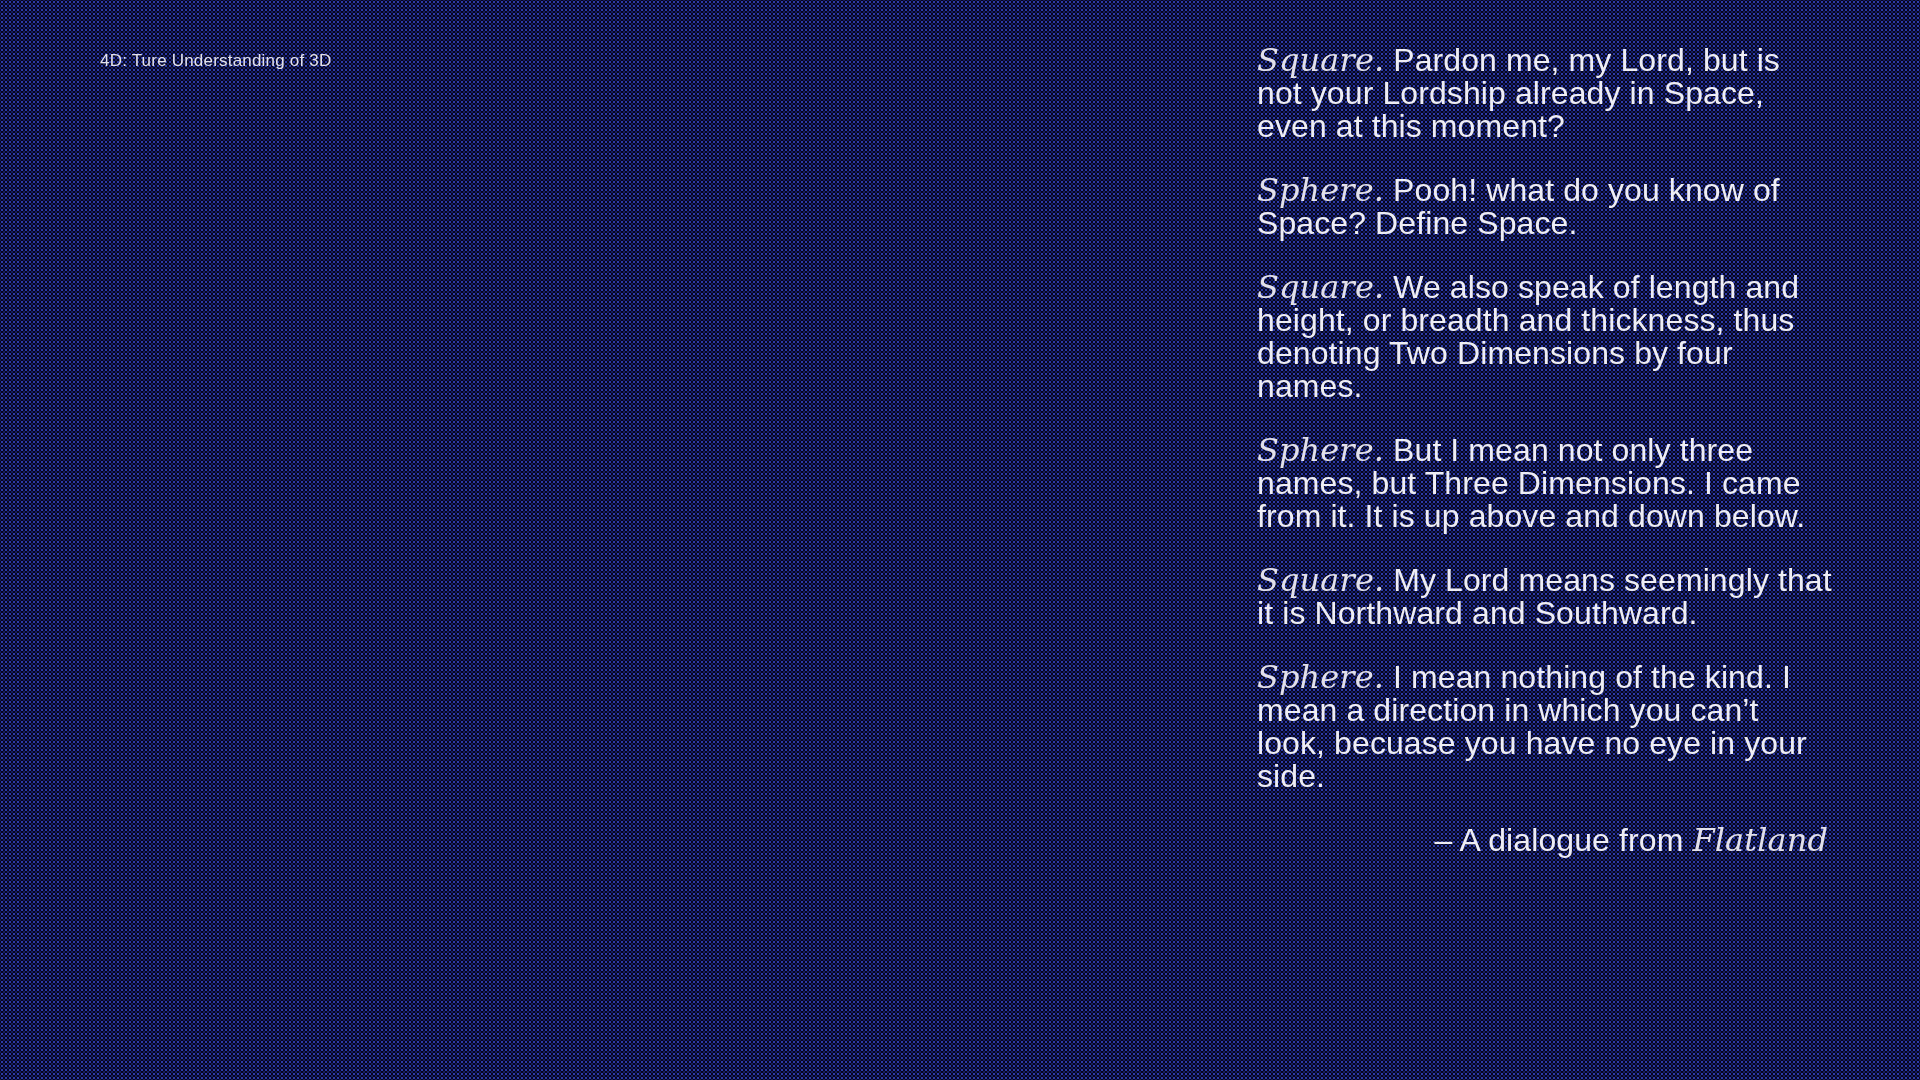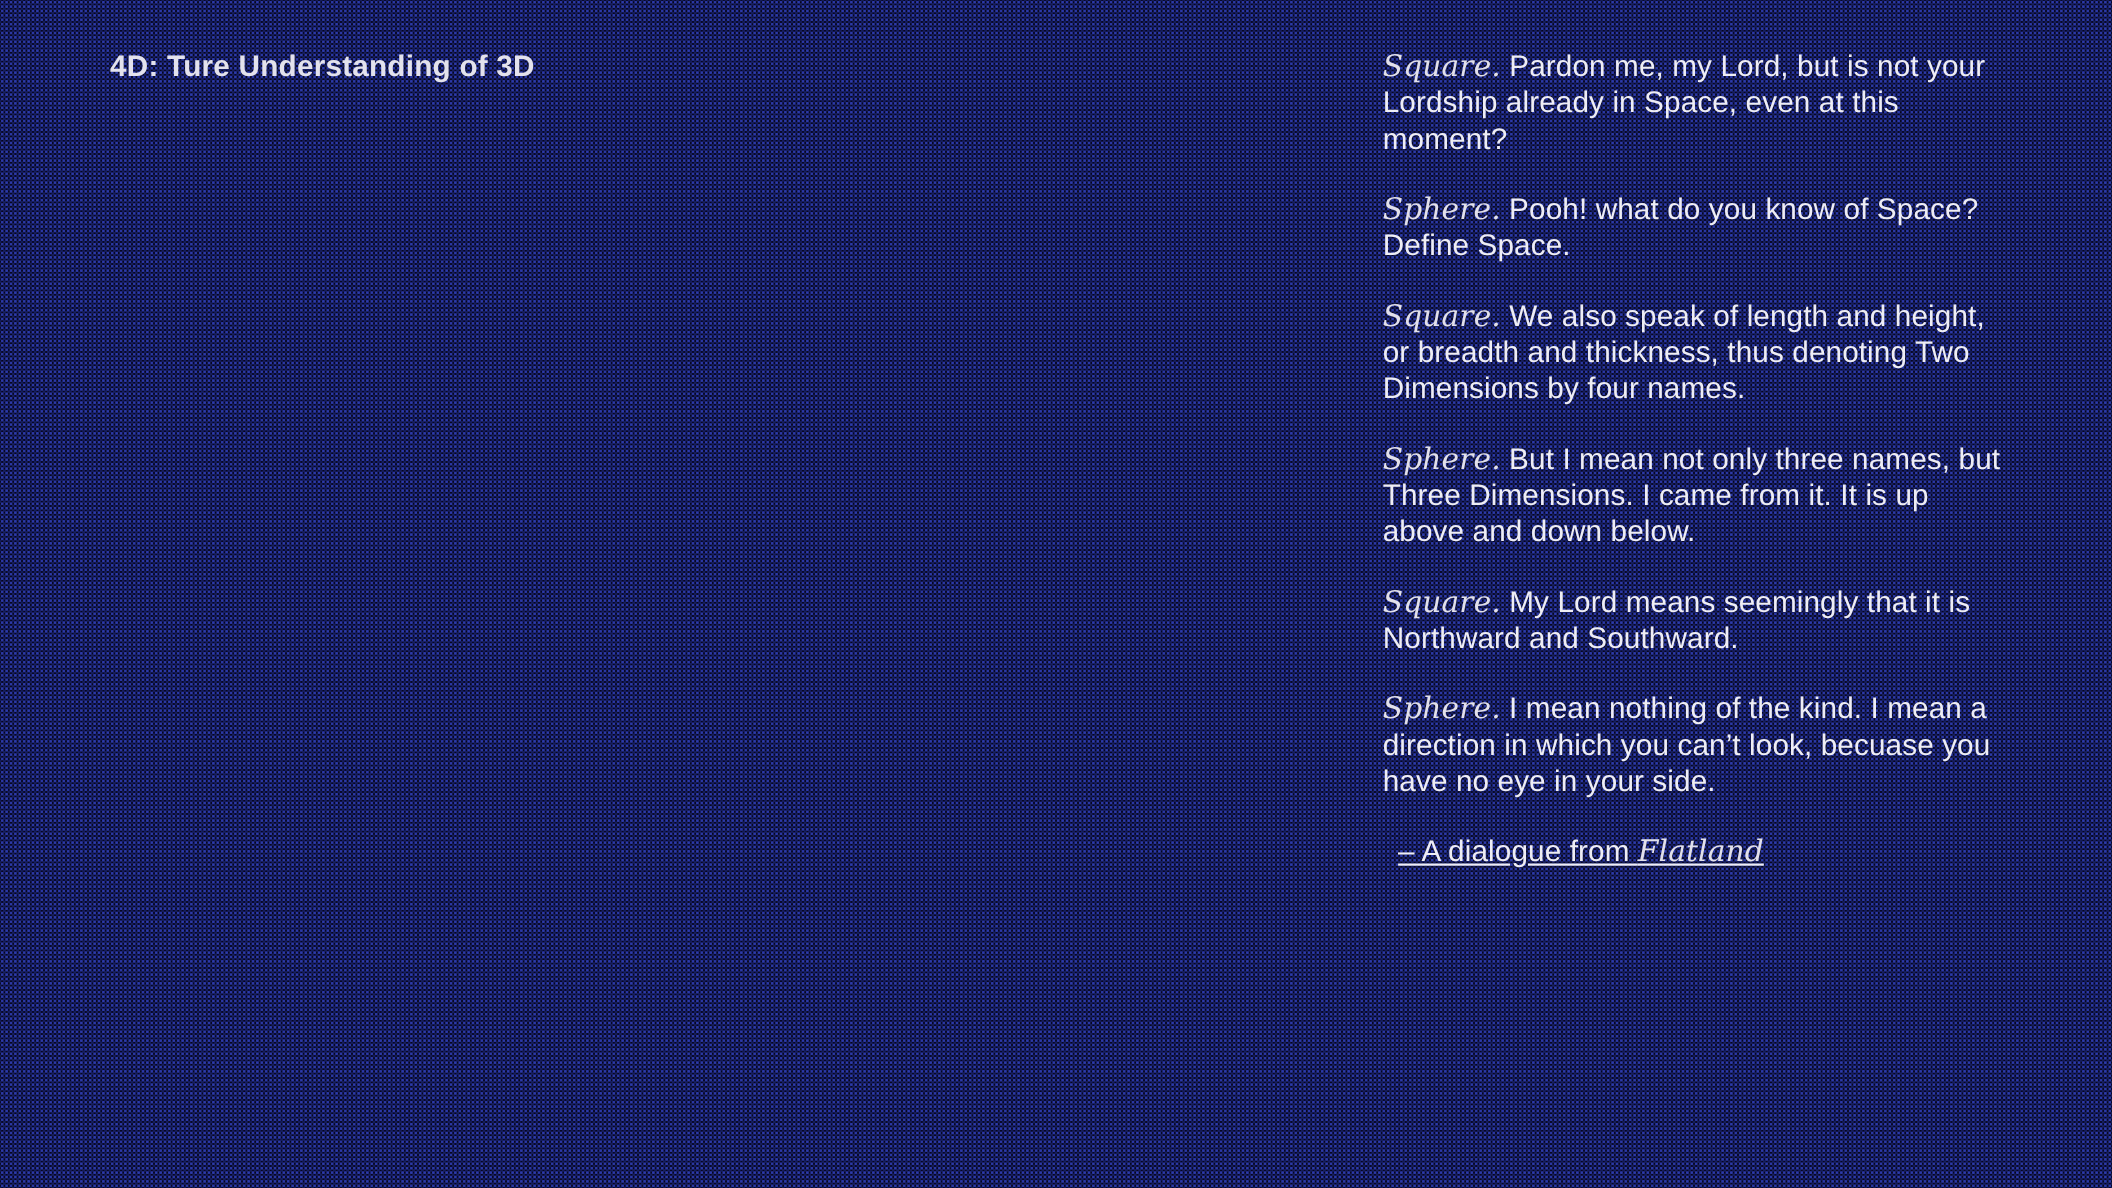--- a/index.html
+++ b/index.html
@@ -19,53 +19,53 @@
       radial-gradient(circle, #161d5e 1.1px, rgba(0,0,0,0) 1.3px);
     background-size: 4px 4px, 4px 4px;
     background-position: 0 0, 2px 2px;
   }
 
   .title {
     position: absolute;
     left: 100px;
     top: 44px;
     margin: 0;
-    font-size: 27px;
+    font-size: 17px;
     line-height: 33px;
-    font-weight: 700;
+    font-weight: 400;
     color: #e3e2ec;
     letter-spacing: 0.2px;
   }
 
   .dialogue {
     position: absolute;
     left: 1257px;
     top: 44px;
     width: 575px;
-    font-size: 27px;
+    font-size: 32px;
     line-height: 33px;
     color: #eeedf4;
     letter-spacing: 0.1px;
   }
 
   .dialogue p.para {
     margin: 0 0 31px 0;
   }
 
   .speaker, .serif {
     font-family: "DejaVu Serif", "Liberation Serif", serif;
     font-style: italic;
     font-weight: 400;
     color: #e2e0ea;
   }
 
   .attribution {
-    margin: 14px;
+    text-align: right;
+    margin: 4px;
     color: #eeedf4;
-    text-decoration: underline;
   }
 </style>
 </head>
 <body>
 
 <div class="slide">
 
   <h1 class="title">4D: Ture Understanding of 3D</h1>
 
   <div class="dialogue">

